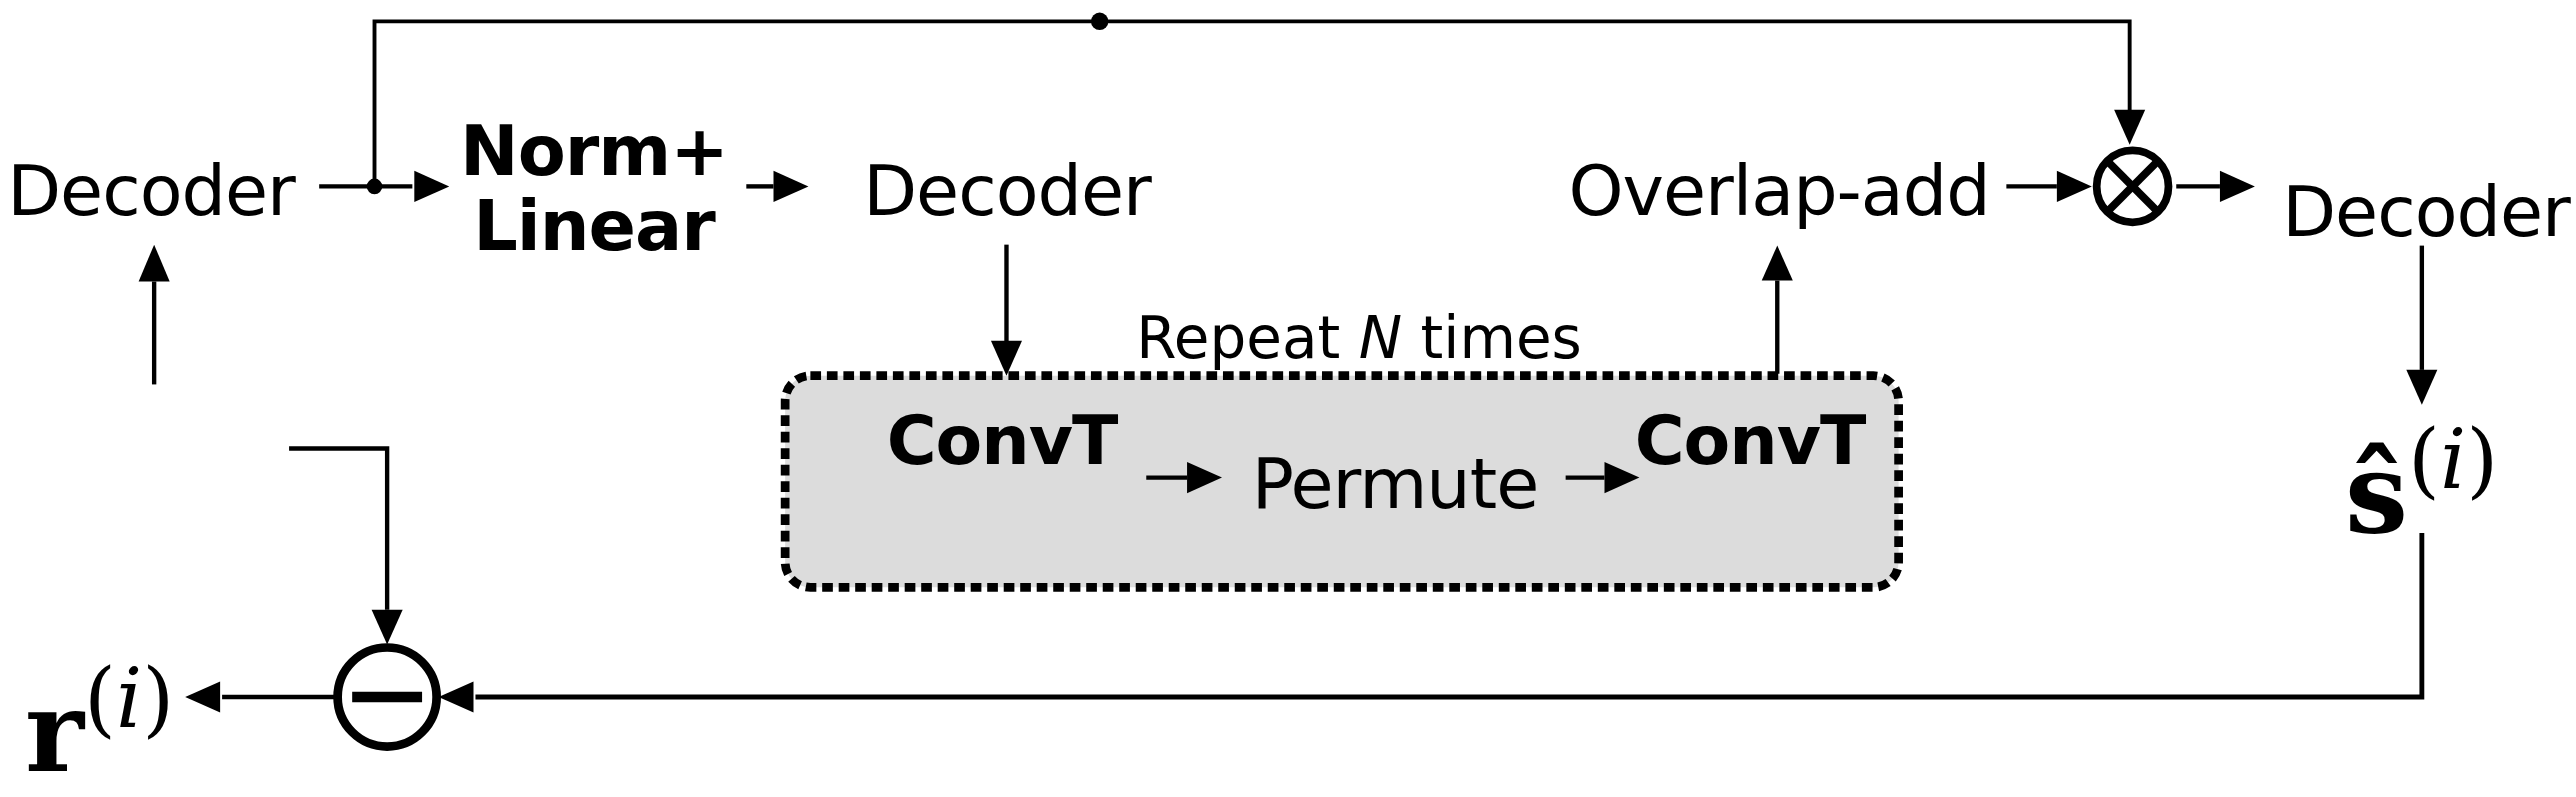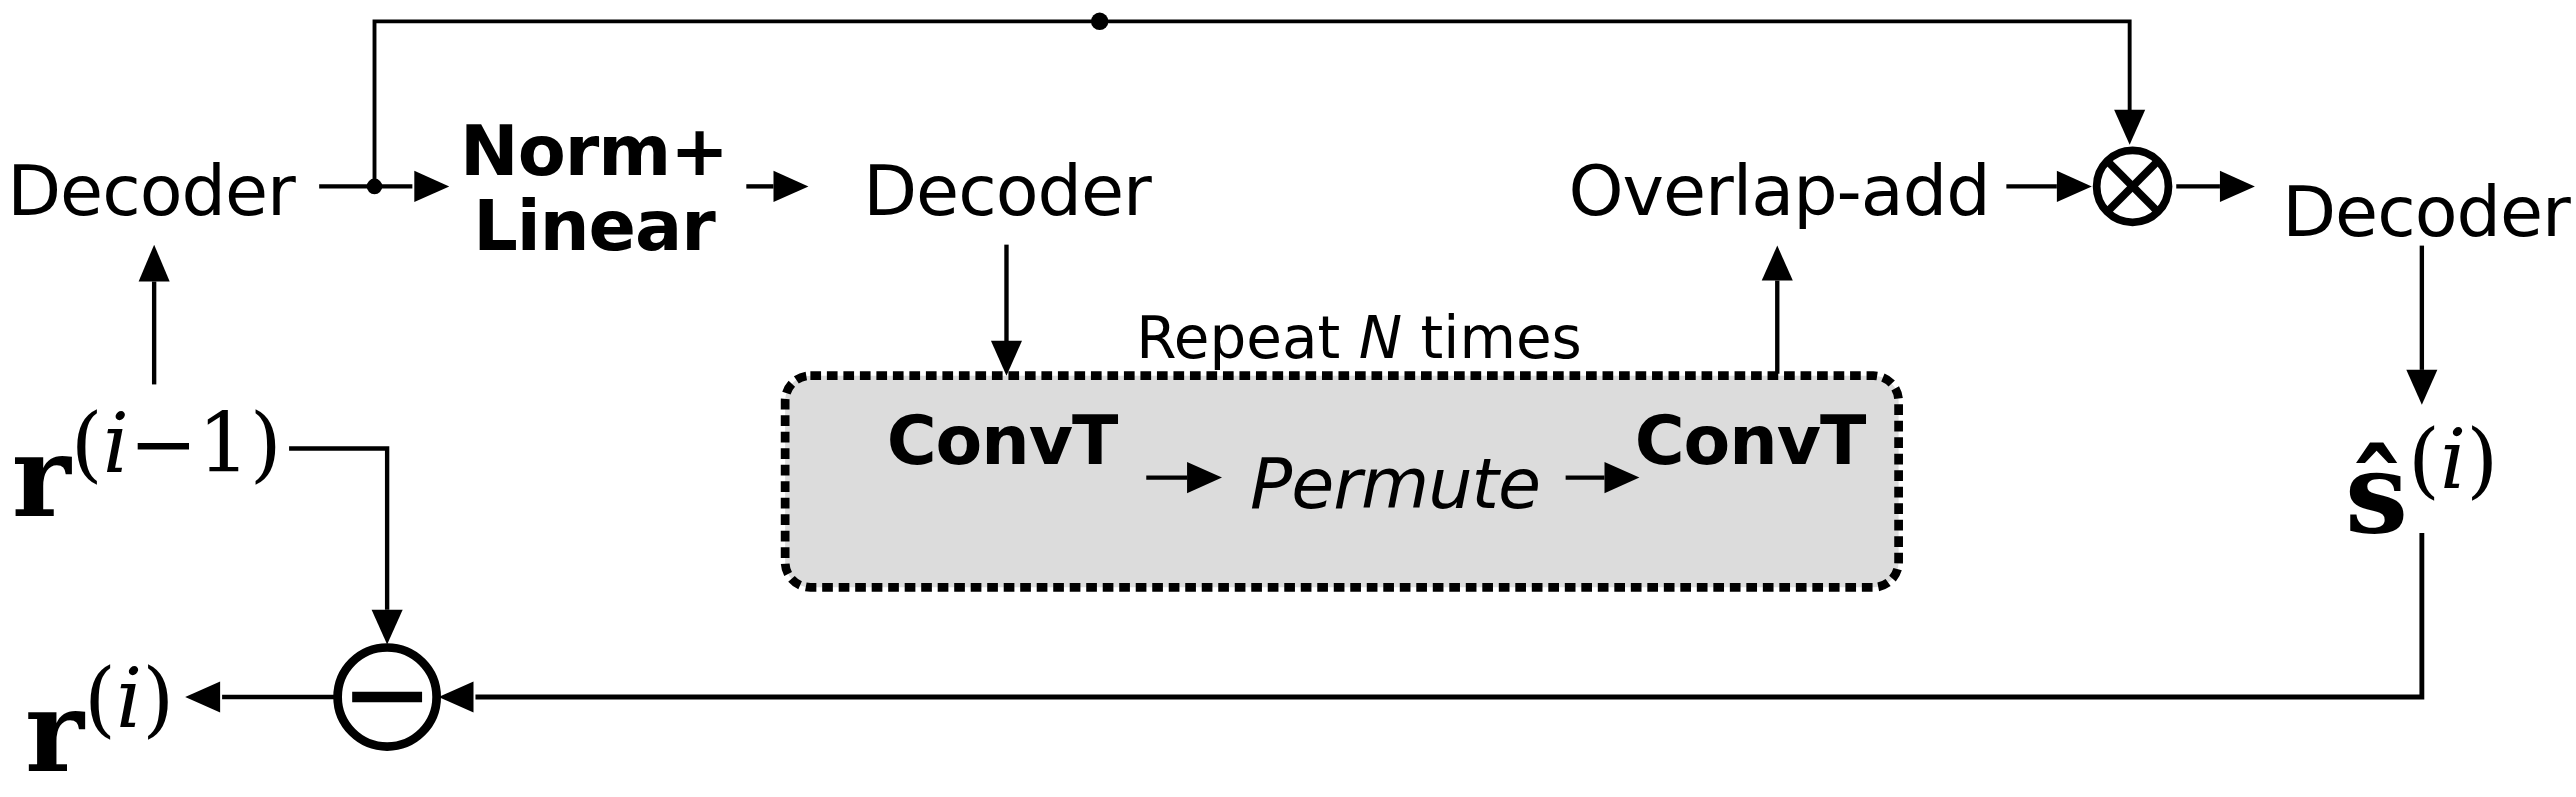--- a/index.html
+++ b/index.html
@@ -118,33 +118,30 @@
   <div class="lbl" style="left:1007px; top:154px;">Decoder</div>
 
   <div class="lbl small" style="left:1359px; top:307px;">
     <span>Repeat </span><i>N</i><span> times</span>
   </div>
 
   <div class="lbl boldblk" style="left:1002px; top:399px;">
     <span class="ln">ConvT</span>
   </div>
 
-  <div class="lbl" style="left:1395px; top:447px;font-style:italic;">Permute</div>
+  <div class="lbl" style="left:1395px; top:447px;">Permute</div>
 
   <div class="lbl boldblk" style="left:1750px; top:399px;">
     <span class="ln">ConvT</span>
   </div>
 
   <div class="lbl" style="left:1779px; top:154px;">Overlap-add</div>
 
   <div class="lbl" style="left:2426px; top:155px;margin-top:20px;">Decoder</div>
 
-  <div class="math" style="left:11.7px; top:421px;">
-    <span class="mbase">r</span><span class="msup"><span>(</span><span class="mvar">i</span><span>−1)</span></span>
-  </div>
 
   <div class="math" style="left:2345px; top:437px;">
     <span class="mbase">ŝ</span><span class="msup"><span>(</span><span class="mvar">i</span><span>)</span></span>
   </div>
 
   <div class="math" style="left:25px; top:676px;">
     <span class="mbase">r</span><span class="msup"><span>(</span><span class="mvar">i</span><span>)</span></span>
   </div>
 
 </div>

